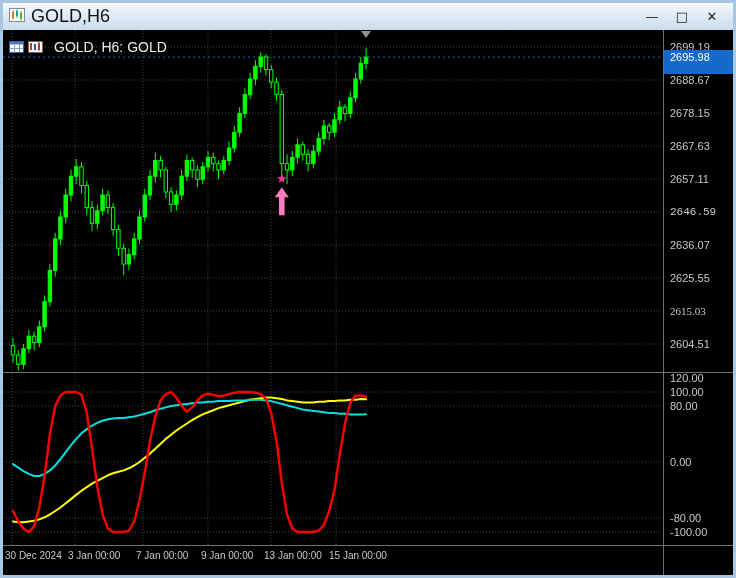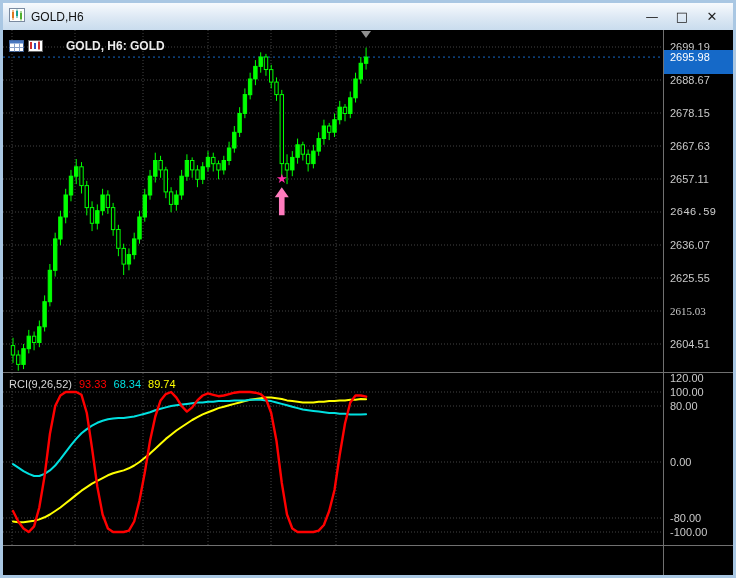--- a/index.html
+++ b/index.html
@@ -1,28 +1,28 @@
 <!DOCTYPE html>
 <html><head>
 <meta charset="utf-8">
 <style>
   *{margin:0;padding:0;box-sizing:border-box;}
   body{background:#cdd9e5;font-family:"Liberation Sans",sans-serif;}
   .window{position:relative;width:736px;height:578px;border:3px solid #a9c7e3;background:#000;}
   .titlebar{height:27px;background:linear-gradient(#f7fafd,#dce8f4 55%,#c9dcee);display:flex;align-items:center;padding:0 6px;gap:6px;}
-  .titlebar .title{font-size:12px;color:#111;}
+  .titlebar .title{font-size:18px;color:#111;}
   .win-controls{margin-left:auto;display:flex;align-items:center;}
   .win-btn{width:30px;height:22px;display:flex;align-items:center;justify-content:center;
            font:13px "DejaVu Sans",sans-serif;color:#222;cursor:pointer;}
   .client{position:relative;width:730px;height:545px;background:#000;overflow:hidden;}
   #main-svg{position:absolute;left:0;top:0;cursor:crosshair;}
   #ind-svg{position:absolute;left:0;top:343px;cursor:crosshair;}
   .legend{position:absolute;left:6px;top:9px;display:flex;align-items:center;gap:4px;z-index:8;}
   .lg-icon{display:inline-flex;cursor:pointer;}
-  .lg-text{color:#ececec;font-size:12px;margin-left:19px;font-weight:bold;}
+  .lg-text{color:#ececec;font-size:14px;margin-left:7px;}
   .ind-label{position:absolute;left:6px;top:348px;font-size:11px;color:#d6d6d6;display:flex;gap:7px;z-index:8;}
   .iv-wrap{display:flex;gap:7px;}
   .sep{position:absolute;left:0;width:730px;height:1px;background:#707070;z-index:6;}
   .sep-main{top:342px;cursor:ns-resize;}
   .sep-taxis{top:515px;}
   .axis-col{position:absolute;left:660px;top:0;width:70px;height:545px;background:#000;border-left:1px solid #707070;z-index:4;padding-left:28px;}
   .pa-label{position:absolute;left:6px;height:13px;line-height:13px;font-size:11px;color:#c9c9c9;white-space:nowrap;}
   .price-tag{position:absolute;left:0;width:69px;height:24px;line-height:14px;background:#1569c8;color:#fff;font-size:11px;padding-left:6px;z-index:7;}
   .time-axis{position:absolute;left:0;top:516px;width:730px;height:29px;z-index:5;}
   .ta-label{position:absolute;top:4px;font-size:10px;color:#c9c9c9;white-space:nowrap;}
@@ -253,28 +253,20 @@
         <svg width="15" height="12" viewBox="0 0 15 12">
           <rect x="0.5" y="0.5" width="14" height="11" fill="#ffffff" stroke="#666666"></rect>
           <rect x="2" y="2" width="2" height="7" fill="#d03030"></rect>
           <rect x="6" y="3" width="2" height="6" fill="#3050c0"></rect>
           <rect x="10" y="1.5" width="2" height="8" fill="#d03030"></rect>
         </svg>
       </span>
       <span class="lg-text">GOLD, H6: GOLD</span>
     </div>
 
-    <div class="ind-label">
-      <span>RCI(9,26,52)</span>
-      <span class="iv-wrap" id="ind-values">
-          <span style="color: rgb(255, 0, 0);">93.33</span>
-          <span style="color: rgb(0, 224, 224);">68.34</span>
-          <span style="color: rgb(255, 255, 0);">89.74</span>
-        </span>
-    </div>
 
     <div class="sep sep-main"></div>
     <div class="sep sep-taxis"></div>
     <div class="axis-col" id="axis-col">
         <div class="pa-label" style="top: 11px;">2699.19</div>
         <div class="pa-label" style="top: 44px;">2688.67</div>
         <div class="pa-label" style="top: 77px;">2678.15</div>
         <div class="pa-label" style="top: 110px;">2667.63</div>
         <div class="pa-label" style="top: 143px;">2657.11</div>
         <div class="pa-label" style="top: 176px; font-family: Liberation Mono, monospace;">2646.59</div>
@@ -283,14 +275,22 @@
         <div class="pa-label" style="top: 275px; font-family: Liberation Serif, serif;">2615.03</div>
         <div class="pa-label" style="top: 308px;">2604.51</div>
         <div class="price-tag" style="top: 20px;">2695.98</div>
         <div class="pa-label" style="top: 342px;">120.00</div>
         <div class="pa-label" style="top: 356px;">100.00</div>
         <div class="pa-label" style="top: 370px;">80.00</div>
         <div class="pa-label" style="top: 426px;">0.00</div>
         <div class="pa-label" style="top: 482px;">-80.00</div>
         <div class="pa-label" style="top: 496px;">-100.00</div>
       </div>
+    <div class="time-axis" id="time-axis">
+        <span class="ta-label" style="left: 2px;">30 Dec 2024</span>
+        <span class="ta-label" style="left: 65px;">3 Jan 00:00</span>
+        <span class="ta-label" style="left: 133px;">7 Jan 00:00</span>
+        <span class="ta-label" style="left: 198px;">9 Jan 00:00</span>
+        <span class="ta-label" style="left: 261px;">13 Jan 00:00</span>
+        <span class="ta-label" style="left: 326px;">15 Jan 00:00</span>
+      </div>
   </div>
 </div>
 
 </body></html>

